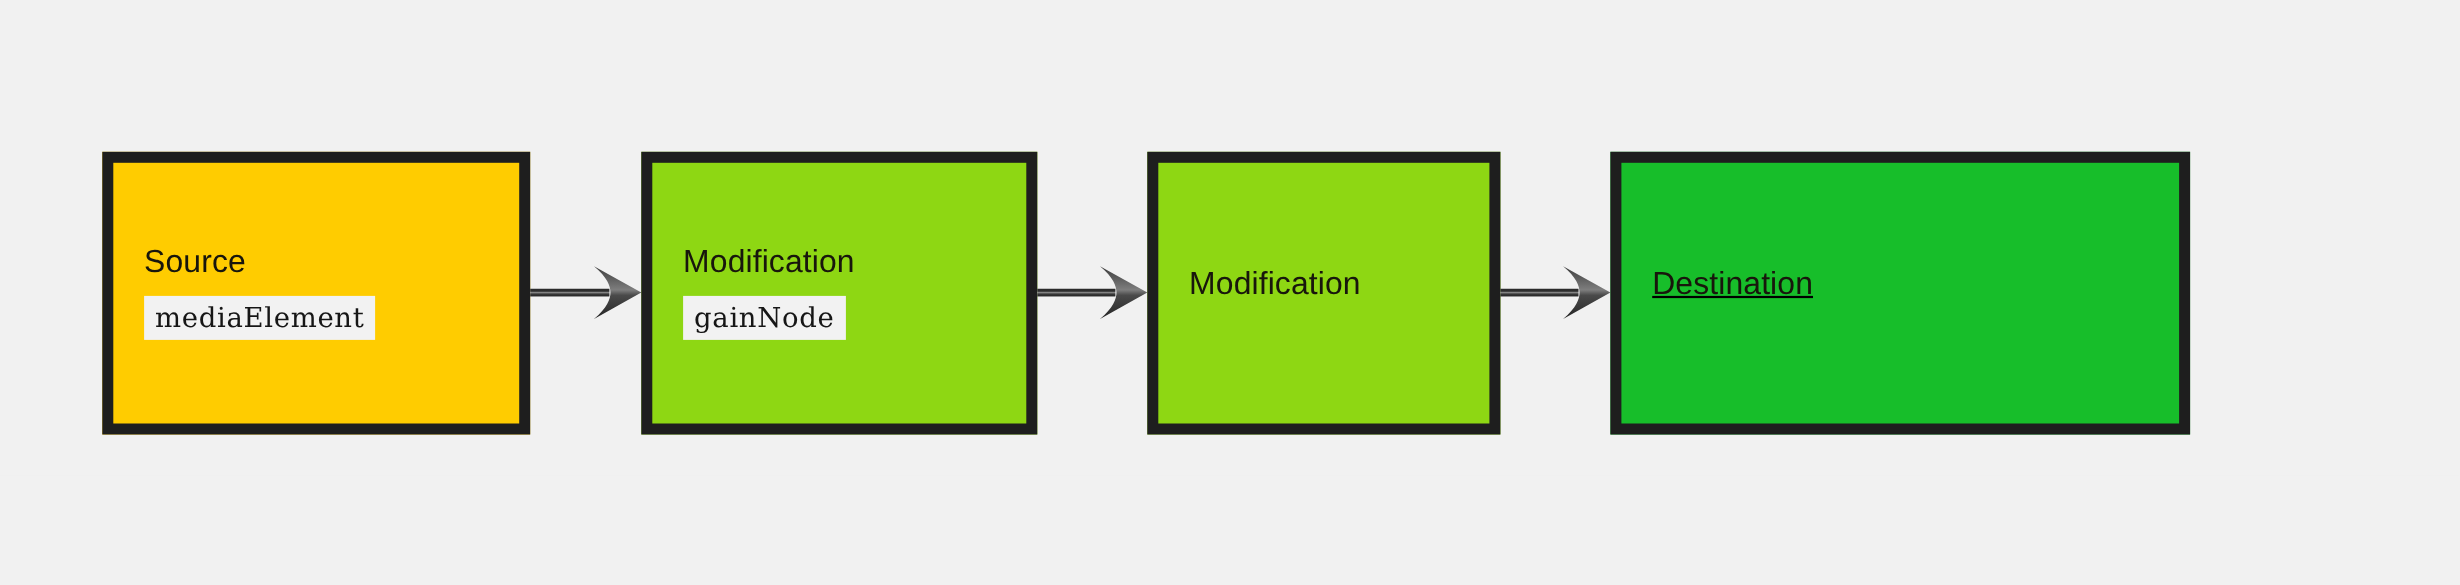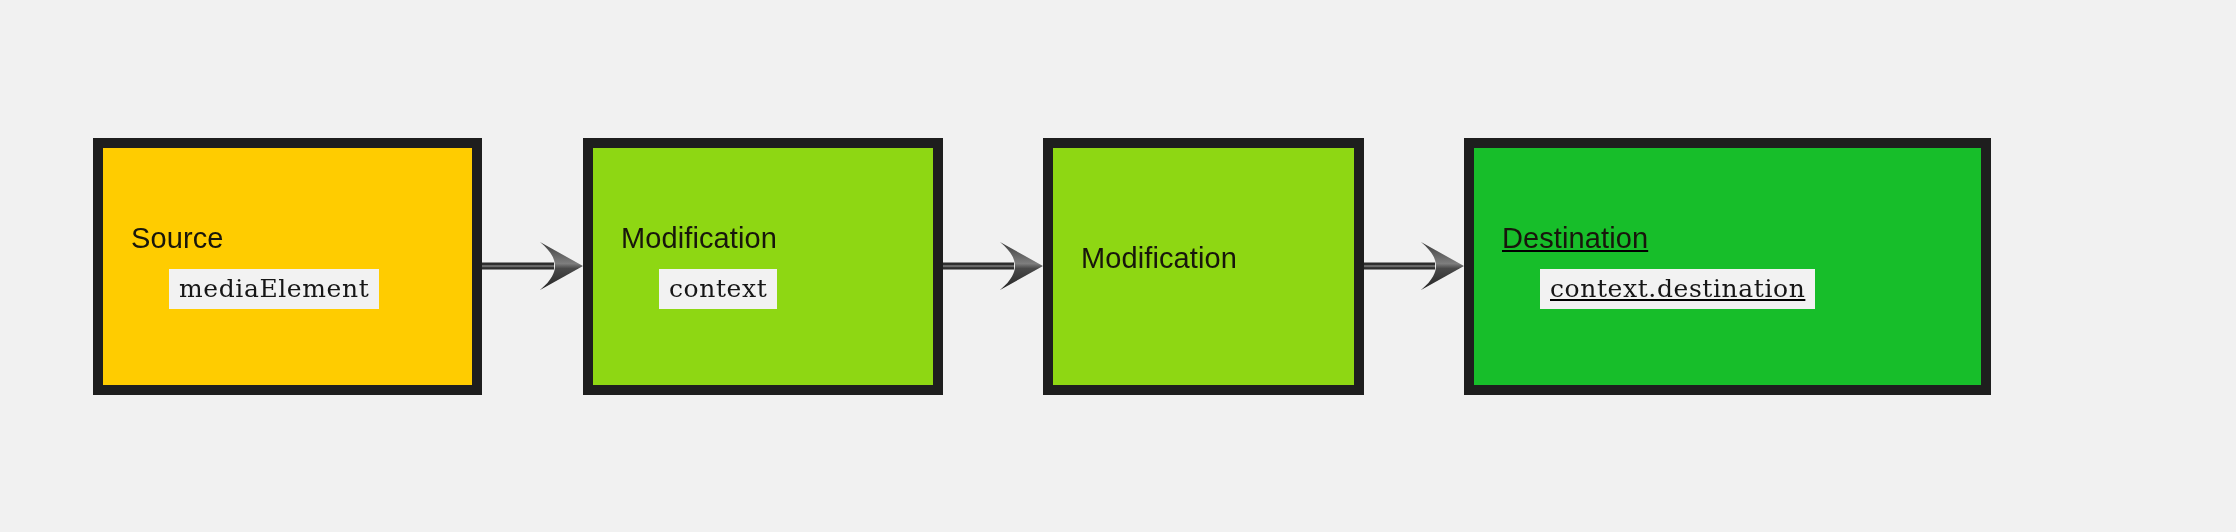--- a/index.html
+++ b/index.html
@@ -66,21 +66,20 @@
 
   .node-code {
     font-family: "DejaVu Serif", "Liberation Serif", serif;
     font-size: 25px;
     line-height: 1.42;
     color: #161616;
     background: #f2f2f2;
     padding: 2px 10px 3px 10px;
     white-space: nowrap;
     letter-spacing: 0.6px;
-    margin-left: 38px;
   }
 
   
   .connector {
     flex: 0 0 auto;
     width: 101px;
     height: 60px;
     position: relative;
     display: block;
   }
@@ -123,21 +122,21 @@
             <stop offset="100%" stop-color="#252525"></stop>
           </linearGradient>
         </defs>
         <rect x="0" y="26.5" width="72" height="7" fill="url(#shaftGrad1)"></rect>
         <path d="M 58 6 L 101 30 L 58 54 C 70 44 73 36 73 30 C 73 24 70 16 58 6 Z" fill="url(#headGrad1)"></path>
       </svg>
     </div>
 
     <div class="node modification">
       <div class="node-title">Modification</div>
-      <div class="node-code">context</div>
+      <div class="node-code">gainNode</div>
     </div>
 
     <div class="connector gap-2">
       <svg viewBox="0 0 100 60" preserveAspectRatio="none">
         <defs>
           <linearGradient id="shaftGrad2" x1="0" y1="0" x2="0" y2="1">
             <stop offset="0%" stop-color="#2a2a2a"></stop>
             <stop offset="32%" stop-color="#2f2f2f"></stop>
             <stop offset="50%" stop-color="#8a8a8a"></stop>
             <stop offset="68%" stop-color="#3a3a3a"></stop>
@@ -176,17 +175,16 @@
             <stop offset="100%" stop-color="#252525"></stop>
           </linearGradient>
         </defs>
         <rect x="0" y="26.5" width="71" height="7" fill="url(#shaftGrad3)"></rect>
         <path d="M 57 6 L 100 30 L 57 54 C 69 44 72 36 72 30 C 72 24 69 16 57 6 Z" fill="url(#headGrad3)"></path>
       </svg>
     </div>
 
     <div class="node destination">
       <div class="node-title">Destination</div>
-      <div class="node-code">context.destination</div>
     </div>
 
   </div>
 </div>
 
 </body></html>

